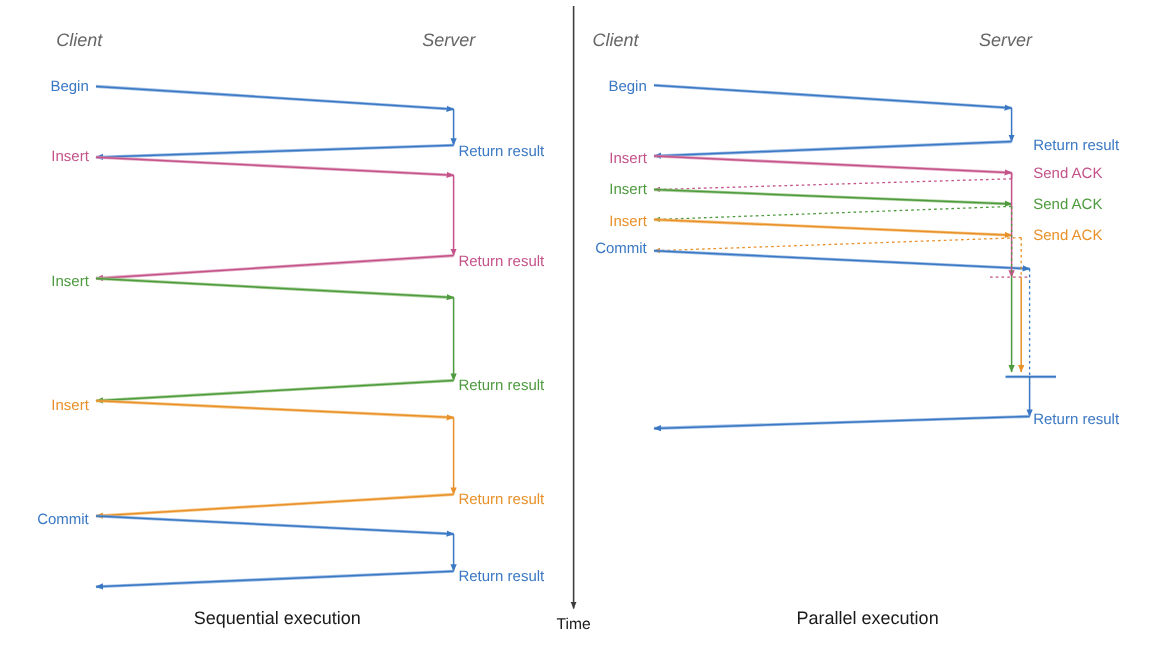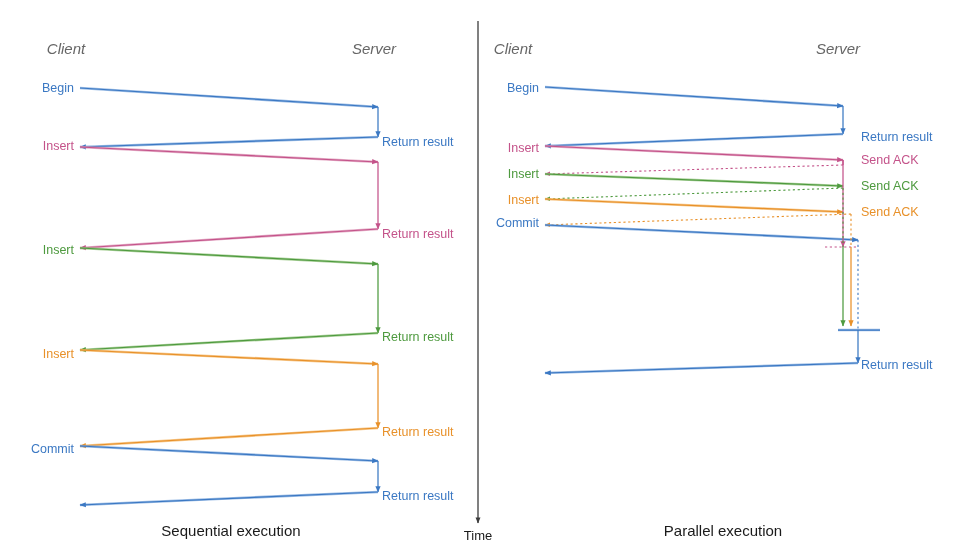--- a/index.html
+++ b/index.html
@@ -12,21 +12,20 @@
     height: 540px;
     position: relative;
     overflow: hidden;
     font-family: "Liberation Sans", sans-serif;
   }
   #root {
     position: absolute;
     left: 0; top: 0;
     width: 960px;
     height: 484px;
-    margin-top: 16px;
   }
   svg.canvas {
     position: absolute;
     left: 0; top: 0;
     width: 960px;
     height: 540px;
     display: block;
   }
   .lane-title {
     font-style: italic;

